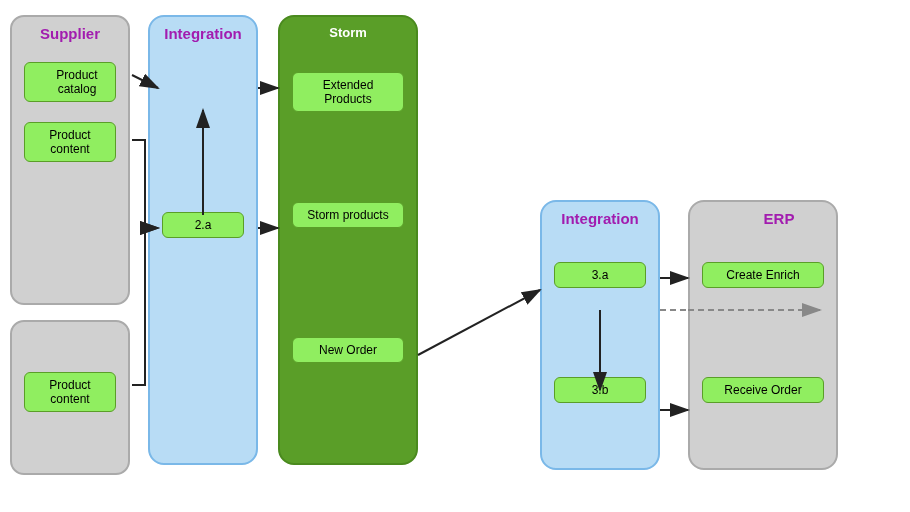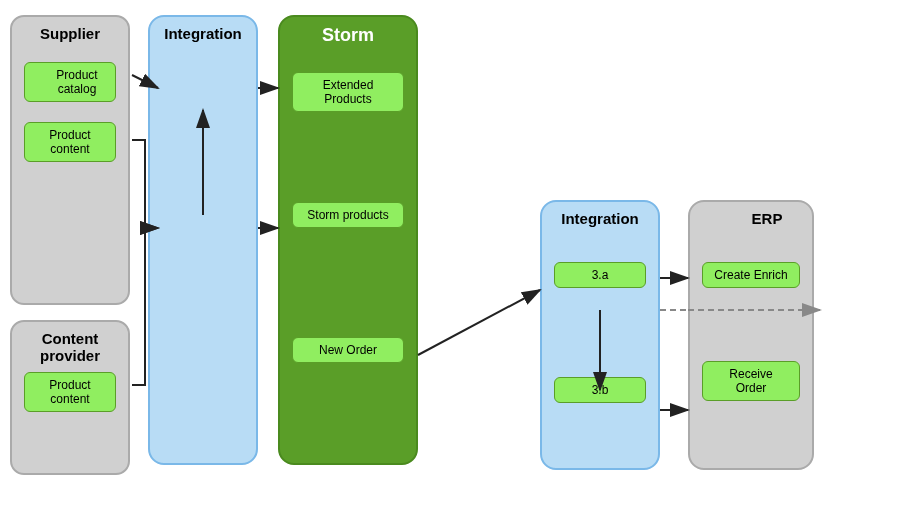--- a/index.html
+++ b/index.html
@@ -91,21 +91,21 @@
       position: absolute;
       display: flex;
       flex-direction: column;
       align-items: center;
     }
 
     
     .erp-panel {
       left: 688px;
       top: 200px;
-      width: 126px;
+      width: 150px;
       height: 270px;
       background: #d0d0d0;
       border: 2px solid #aaa;
       border-radius: 16px;
       position: absolute;
       display: flex;
       flex-direction: column;
       align-items: center;
       padding-left: 32px;
     }
@@ -195,34 +195,34 @@
 
     
     .erp-box1 {
       position: absolute;
       top: 60px;
       left: 12px;
       right: 12px;
     }
     .erp-box2 {
       position: absolute;
-      top: 159px;
+      top: 175px;
       left: 12px;
       right: 12px;
     }
 
     .panel-title-white {
       color: #fff;
-      font-size: 18px;
+      font-size: 13px;
       font-weight: bold;
       margin-top: 8px;
       text-align: center;
     }
     .panel-title-dark {
-      color: #000000;
+      color: #a21caf;
       font-size: 15px;
       font-weight: bold;
       margin-top: 8px;
       text-align: center;
     }
 
     
     .arrows-svg {
       position: absolute;
       top: 0;
@@ -241,28 +241,30 @@
     <div class="panel-title-dark">Supplier</div>
     <div class="green-box supplier-box1">
       <span>Product catalog</span>
     </div>
     <div class="green-box supplier-box2">
       <span>Product content</span>
     </div>
   </div>
 
   <div class="content-provider-panel">
-    <div class="panel-title-dark">Content provider</div>
     <div class="green-box content-box">
       <span>Product content</span>
     </div>
   </div>
 
   <div class="integration-left-panel">
     <div class="panel-title-dark">Integration</div>
+    <div class="green-box int-left-box2">
+      <span>2.a</span>
+    </div>
   </div>
 
   <div class="storm-panel">
     <div class="panel-title-white">Storm</div>
     <div class="green-box storm-box1">
       <span>Extended Products</span>
     </div>
     <div class="green-box storm-box2">
       <span>Storm products</span>
     </div>

